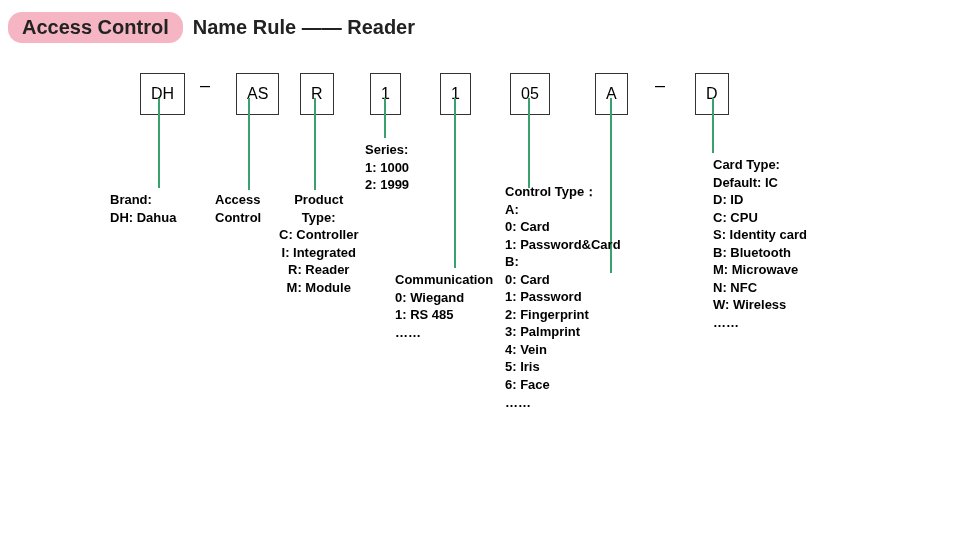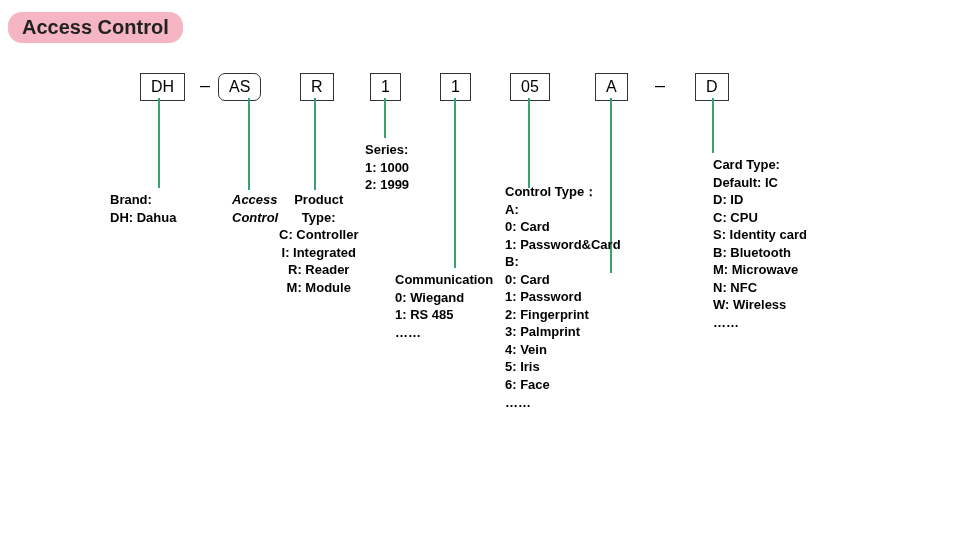--- a/index.html
+++ b/index.html
@@ -33,21 +33,21 @@
     color: #222;
   }
   .stage {
     position: relative;
     width: 960px;
     height: 460px;
   }
   .codebox {
     position: absolute;
     border: 1px solid #333;
-    padding: 4px 10px;
+    padding: 11px 10px;
     font-size: 16px;
     background: #fff;
     text-align: center;
   }
   .sep {
     position: absolute;
     font-size: 18px;
   }
   .vline {
     position: absolute;
@@ -60,47 +60,48 @@
     line-height: 1.35;
     font-weight: 600;
     white-space: pre;
   }
 </style>
 </head>
 <body>
 
 <div class="title-bar">
   <span class="title-pill">Access Control</span>
+  <span class="title-rest">Name Rule —— Reader</span>
 </div>
 
 <div class="stage">
 
   <div class="codebox" style="left:140px; top:10px;">DH</div>
   <div class="sep" style="left:200px; top:12px;">–</div>
-  <div class="codebox" style="left:218px; top:10px;border-radius:7px;">AS</div>
+  <div class="codebox" style="left:236px; top:10px;">AS</div>
   <div class="codebox" style="left:300px; top:10px;">R</div>
   <div class="codebox" style="left:370px; top:10px;">1</div>
   <div class="codebox" style="left:440px; top:10px;">1</div>
   <div class="codebox" style="left:510px; top:10px;">05</div>
   <div class="codebox" style="left:595px; top:10px;">A</div>
   <div class="sep" style="left:655px; top:12px;">–</div>
   <div class="codebox" style="left:695px; top:10px;">D</div>
 
   <div class="vline" style="left:158px; top:35px; height:90px;"></div>
   <div class="vline" style="left:248px; top:35px; height:92px;"></div>
   <div class="vline" style="left:314px; top:35px; height:92px;"></div>
   <div class="vline" style="left:384px; top:35px; height:40px;"></div>
   <div class="vline" style="left:454px; top:35px; height:170px;"></div>
   <div class="vline" style="left:528px; top:35px; height:90px;"></div>
   <div class="vline" style="left:610px; top:35px; height:175px;"></div>
   <div class="vline" style="left:712px; top:35px; height:55px;"></div>
 
   <div class="desc" style="left:110px; top:128px;">Brand:
 DH: Dahua</div>
-  <div class="desc" style="left:232px; top:128px;font-style:italic;">Access
+  <div class="desc" style="left:215px; top:128px;">Access
 Control</div>
   <div class="desc" style="left:279px; top:128px;text-align:center;">Product
 Type:
 C: Controller
 I: Integrated
 R: Reader
 M: Module</div>
   <div class="desc" style="left:365px; top:78px;">Series:
 1: 1000
 2: 1999</div>

